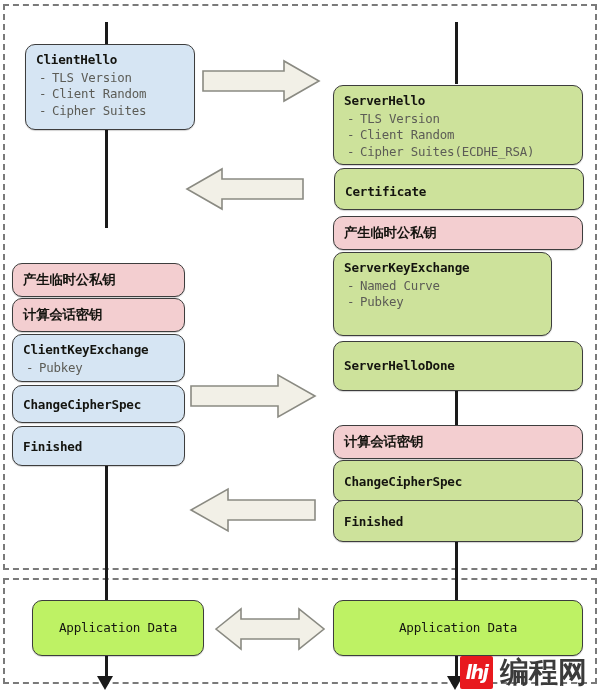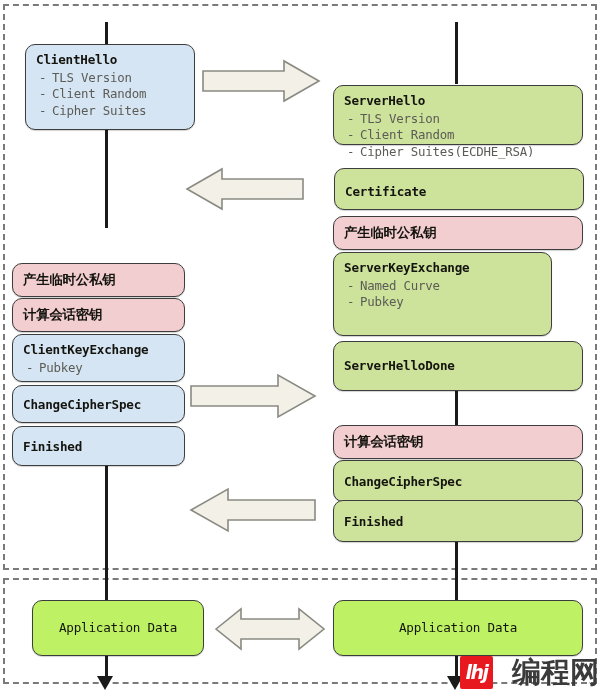--- a/index.html
+++ b/index.html
@@ -47,21 +47,21 @@
   .c-green{background:#cde29b;}
   .c-pink{background:#f3ced0;}
   .c-orange{background:#bef264;text-align:right;}
 
   
   .arrow{position:absolute;}
   .arrow svg{display:block;overflow:visible;}
   .arrow path{fill:#f2f0e7;stroke:#8a8a82;stroke-width:1.6;stroke-linejoin:miter;}
 
   
-  #watermark{position:absolute;display:flex;align-items:center;gap:19px;}
+  #watermark{position:absolute;display:flex;align-items:center;gap:7px;}
   #wm-logo{
     width:33px;height:33px;background:#e8191e;border-radius:2px;
     display:flex;align-items:center;justify-content:center;
     color:#fff;font-style:italic;font-weight:bold;font-size:19px;
     font-family:"DejaVu Sans","Liberation Sans",sans-serif;
     letter-spacing:-1.5px;line-height:1;
   }
   #wm-text{
     font-family:"DejaVu Sans","Liberation Sans",sans-serif;
     font-size:29px;font-weight:bold;color:#3b3b3b;letter-spacing:0px;
@@ -114,21 +114,21 @@
   </div>
 
   <div class="box c-blue" style="left:12px;top:385px;width:173px;height:38px;padding-top:11px;">
     <div class="title">ChangeCipherSpec</div>
   </div>
 
   <div class="box c-blue" style="left:12px;top:426px;width:173px;height:40px;padding-top:12px;">
     <div class="title">Finished</div>
   </div>
 
-  <div class="box c-green" style="left:333px;top:85px;width:250px;height:60px;">
+  <div class="box c-green" style="left:333px;top:85px;width:250px;height:80px;">
     <div class="title">ServerHello</div>
     <ul>
       <li>TLS Version</li>
       <li>Client Random</li>
       <li>Cipher Suites(ECDHE_RSA)</li>
     </ul>
   </div>
 
   <div class="box c-green" style="left:334px;top:168px;width:250px;height:42px;padding-top:15px;">
     <div class="title">Certificate</div>

